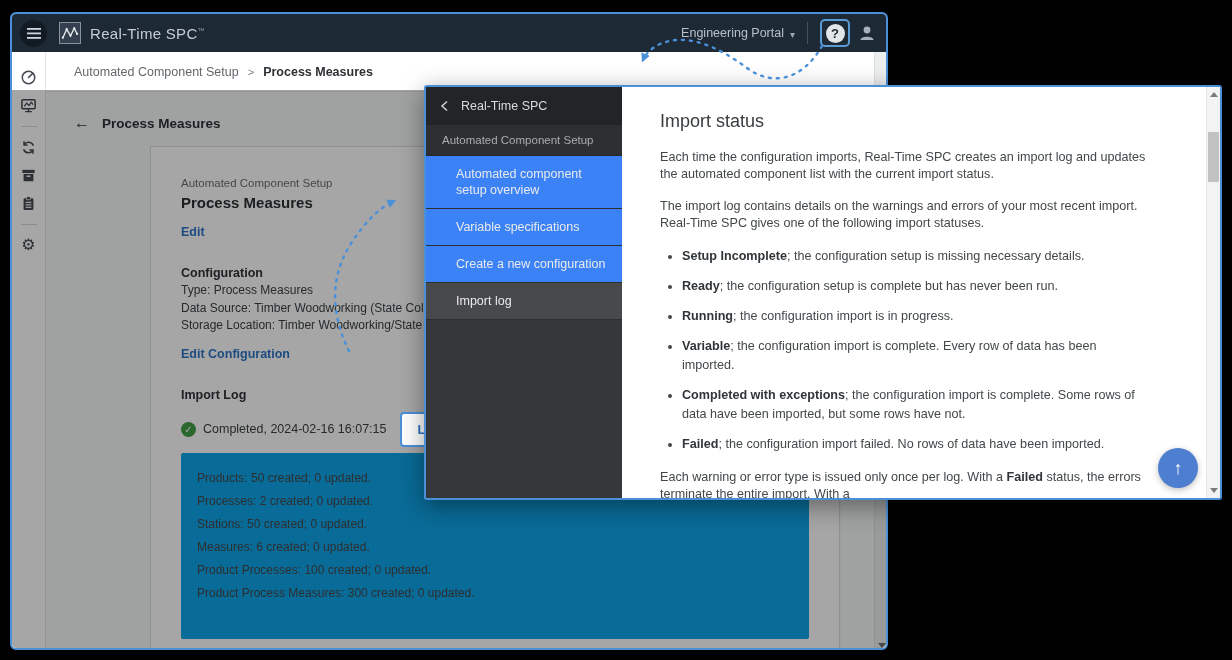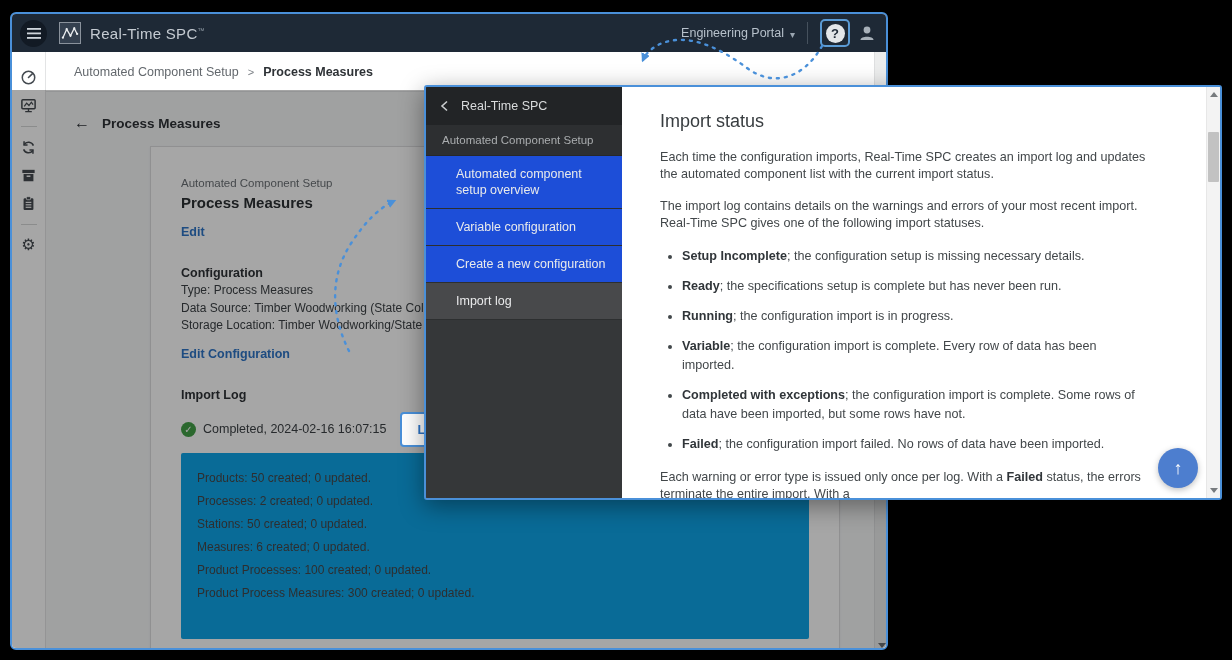--- a/index.html
+++ b/index.html
@@ -88,21 +88,21 @@
   .help-overlay { position:absolute; left:424px; top:85px; width:798px; height:415px;
     background:#fff; border:2px solid #4a90d9; border-radius:3px;
     box-shadow:0 6px 24px rgba(0,0,0,0.4); z-index:10; display:flex; overflow:hidden; }
   .help-sidebar { width:196px; flex:none; background:#353739; display:flex;
     flex-direction:column; }
   .hs-header { background:#222426; padding:12px 14px; display:flex; align-items:center;
     gap:12px; cursor:pointer; }
   .hs-header-label { color:#d9dbdc; font-size:12.5px; }
   .hs-section { background:#2d2f31; padding:9px 16px; color:#aaadaf; font-size:11.5px;
     border-bottom:1px solid #262829; }
-  .hs-item { background:#1d4ed8; padding:10px 14px 10px 30px; color:#e9eaeb;
+  .hs-item { background:#3b82f6; padding:10px 14px 10px 30px; color:#e9eaeb;
     font-size:12.5px; line-height:16px; border-bottom:1px solid #2d2f30; cursor:pointer; }
   .hs-item.selected { background:#48494b; }
   .hs-fill { flex:1; background:#353739; }
 
   .help-content { position:relative; flex:1; padding:24px 70px 20px 38px;
     overflow:hidden; }
   .help-title { font-size:18px; font-weight:400; color:#383d40; margin-bottom:17px; }
   .help-p { font-size:12.6px; line-height:17px; color:#42474a; margin-bottom:15px;
     max-width:492px; }
   .help-p strong, .help-bullets strong { color:#303539; }
@@ -268,33 +268,33 @@
 <div class="help-overlay">
   <div class="help-sidebar">
     <div class="hs-header">
       <svg width="9" height="12" viewBox="0 0 9 12">
         <polyline points="7,1.5 2,6 7,10.5" fill="none" stroke="#c9cccd" stroke-width="1.6"></polyline>
       </svg>
       <span class="hs-header-label">Real-Time SPC</span>
     </div>
     <div class="hs-section">Automated Component Setup</div>
     <div class="hs-item">Automated component setup overview</div>
-    <div class="hs-item">Variable configuration</div>
+    <div class="hs-item">Variable specifications</div>
     <div class="hs-item">Create a new configuration</div>
     <div class="hs-item selected">Import log</div>
     <div class="hs-fill"></div>
   </div>
 
   <div class="help-content">
     <h1 class="help-title">Import status</h1>
     <p class="help-p">Each time the configuration imports, Real-Time SPC creates an import log and updates the automated component list with the current import status.</p>
     <p class="help-p">The import log contains details on the warnings and errors of your most recent import. Real-Time SPC gives one of the following import statuses.</p>
     <ul class="help-bullets">
       <li><strong>Setup Incomplete</strong><span>; the configuration setup is missing necessary details.</span></li>
-      <li><strong>Ready</strong><span>; the specifications setup is complete but has never been run.</span></li>
+      <li><strong>Ready</strong><span>; the configuration setup is complete but has never been run.</span></li>
       <li><strong>Running</strong><span>; the configuration import is in progress.</span></li>
       <li><strong>Variable</strong><span>; the configuration import is complete. Every row of data has been imported.</span></li>
       <li><strong>Completed with exceptions</strong><span>; the configuration import is complete. Some rows of data have been imported, but some rows have not.</span></li>
       <li><strong>Failed</strong><span>; the configuration import failed. No rows of data have been imported.</span></li>
     </ul>
     <p class="help-p"><span>Each warning or error type is issued only once per log. With a </span><strong>Failed</strong><span> status, the errors terminate the entire import. With a </span></p>
 
     <button class="scroll-top-btn"><span>↑</span></button>
 
     <div class="help-scrollbar">

